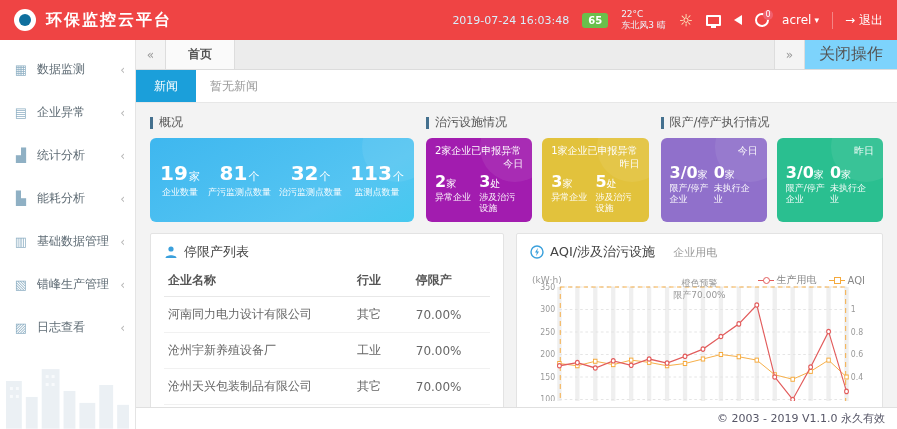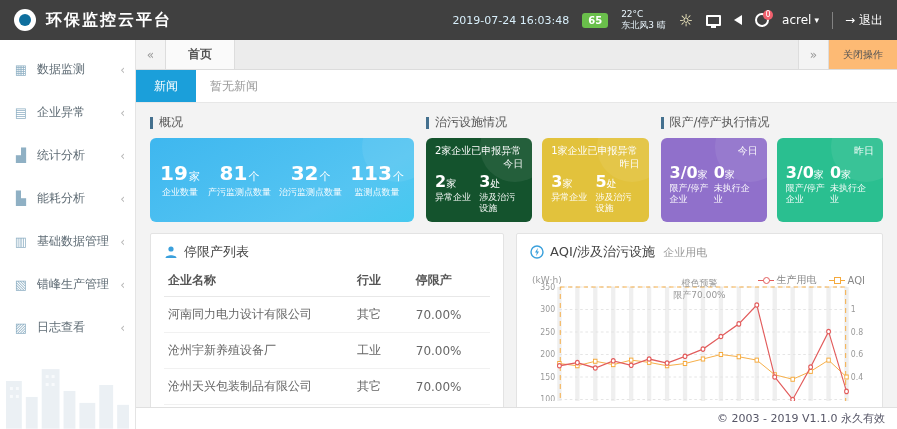--- a/index.html
+++ b/index.html
@@ -1,20 +1,20 @@
 <!DOCTYPE html>
 <html><head>
 <meta charset="utf-8">
 <style>
   *{margin:0;padding:0;box-sizing:border-box;font-family:"DejaVu Sans","Liberation Sans",sans-serif;}
   html,body{width:897px;height:429px;overflow:hidden;background:#f3f3f3;}
   .shell{position:relative;width:897px;height:429px;overflow:hidden;}
 
   
-  .topbar{height:40px;background:#404040;display:flex;align-items:center;color:#fff;padding:0 14px;gap:10px;}
+  .topbar{height:40px;background:#ef4444;display:flex;align-items:center;color:#fff;padding:0 14px;gap:10px;}
   .logo{width:22px;height:22px;background:#fff;border-radius:50%;position:relative;flex:0 0 auto;}
   .logo::after{content:"";position:absolute;inset:5px;background:#0f6f9e;border-radius:50%;}
   .app-title{font-size:16px;font-weight:bold;letter-spacing:2px;}
   .topbar-right{margin-left:auto;display:flex;align-items:center;gap:13px;}
   .datetime{font-size:11px;color:#d8effb;}
   .aqi-badge{background:#6abf4b;color:#fff;font-size:10px;font-weight:bold;padding:2px 6px;border-radius:3px;}
   .weather{display:flex;flex-direction:column;font-size:9px;line-height:1.25;color:#eaf6fd;}
   .sun{font-size:16px;color:#fdf6c9;}
   .monitor{width:15px;height:11px;border:2px solid #fff;border-radius:1px;position:relative;display:inline-block;}
   .monitor::after{content:"";position:absolute;left:3px;bottom:-4px;width:5px;height:2px;background:#fff;}
@@ -33,21 +33,21 @@
   .skyline{position:absolute;left:0;bottom:0;width:100%;opacity:.7;}
 
   
   .main{margin-left:136px;height:389px;position:relative;overflow:hidden;background:#f3f3f3;}
 
   .tabstrip{height:30px;background:#ececec;border-bottom:1px solid #dcdcdc;display:flex;align-items:stretch;}
   .tb-btn{width:30px;display:flex;align-items:center;justify-content:center;color:#999;font-size:12px;background:#f4f4f4;border-right:1px solid #ddd;cursor:pointer;}
   .tb-tab{padding:0 22px;display:flex;align-items:center;font-size:12px;color:#555;background:#fafafa;border-right:1px solid #ddd;cursor:pointer;font-weight:bold;}
   .tb-spacer{flex:1;}
   .tb-btn.right{border-right:none;border-left:1px solid #ddd;}
-  .tb-close{padding:0 14px;display:flex;align-items:center;font-size:10px;color:#555;background:#fdba74;border-left:1px solid #ddd;cursor:pointer;}
+  .tb-close{padding:0 14px;display:flex;align-items:center;font-size:16px;color:#555;background:#7dd3fc;border-left:1px solid #ddd;cursor:pointer;}
 
   .newsstrip{height:33px;background:#fff;border-bottom:1px solid #e7e7e7;display:flex;align-items:stretch;}
   .news-tab{display:flex;align-items:center;padding:0 18px;background:#1b9fda;color:#fff;font-size:12px;cursor:pointer;}
   .news-muted{display:flex;align-items:center;padding:0 14px;color:#999;font-size:12px;cursor:pointer;}
 
   .content{padding:11px 14px 0;}
   .sections-row{display:flex;gap:12px;}
   .sec-overview{flex:0 0 264px;}
   .sec-pollution{flex:1;}
   .sec-production{flex:1;}
@@ -57,39 +57,39 @@
   .card{border-radius:6px;color:#fff;height:84px;position:relative;overflow:hidden;}
   .card::after{content:"";position:absolute;width:70px;height:70px;border-radius:50%;background:rgba(255,255,255,.07);right:-18px;top:-26px;}
   .card-blue{background:linear-gradient(150deg,#3eb7ef,#55c5f2 70%,#46c9ef);display:flex;align-items:center;justify-content:space-around;text-align:center;padding:6px 6px;}
   .ov-stat{max-width:64px;}
   .ov-v{font-size:20px;font-weight:bold;}
   .ov-u{font-size:11px;margin-left:1px;}
   .ov-label{font-size:9px;line-height:1.3;margin-top:2px;opacity:.95;}
 
   .cards2{display:flex;gap:10px;}
   .cards2 .card{flex:1;padding:6px 9px;}
-  .card-red{background:#14532d;}
+  .card-red{background:#a21caf;}
   .card-yellow{background:#e2c23c;}
   .card-purple{background:#9070cb;}
   .card-green{background:#2abf90;}
   .sc-head{font-size:10px;line-height:1.3;}
   .sc-day{font-size:10px;text-align:right;opacity:.95;line-height:1.3;}
   .sc-stats{display:flex;margin-top:2px;}
   .sc-stat{flex:1;}
   .sc-v{font-size:16px;font-weight:bold;}
   .sc-u{font-size:10px;}
   .sc-label{font-size:9px;line-height:1.25;margin-top:1px;opacity:.95;}
   .card-purple .sc-stats,.card-green .sc-stats{margin-top:6px;}
 
   .bottom-row{display:flex;gap:12px;margin-top:11px;height:190px;}
   .panel{background:#fff;border:1px solid #e3e3e3;border-radius:2px;padding:9px 13px;}
   .panel-table{flex:0 0 354px;}
   .panel-chart{flex:1;position:relative;}
   .panel-title{display:flex;align-items:center;gap:6px;font-size:13px;color:#444;margin-bottom:4px;}
-  .panel-sub{font-size:11px;color:#9a9a9a;margin-left:2px;}
+  .panel-sub{font-size:11px;color:#9a9a9a;margin-left:12px;}
 
   table{width:100%;border-collapse:collapse;font-size:12px;}
   th{text-align:left;color:#555;font-weight:bold;padding:7px 4px;border-bottom:1px solid #e8e8e8;}
   td{color:#666;padding:9px 4px;border-bottom:1px solid #f1f1f1;}
   .col-name{width:58%;} .col-ind{width:18%;} .col-pct{width:24%;}
 
   .chart-wrap{position:relative;margin-top:2px;}
   .ylab{position:absolute;left:2px;top:0;font-size:9px;color:#999;}
   .legend{position:absolute;right:4px;top:-2px;display:flex;gap:12px;font-size:10px;}
   .lg-item{display:flex;align-items:center;gap:3px;cursor:pointer;}

